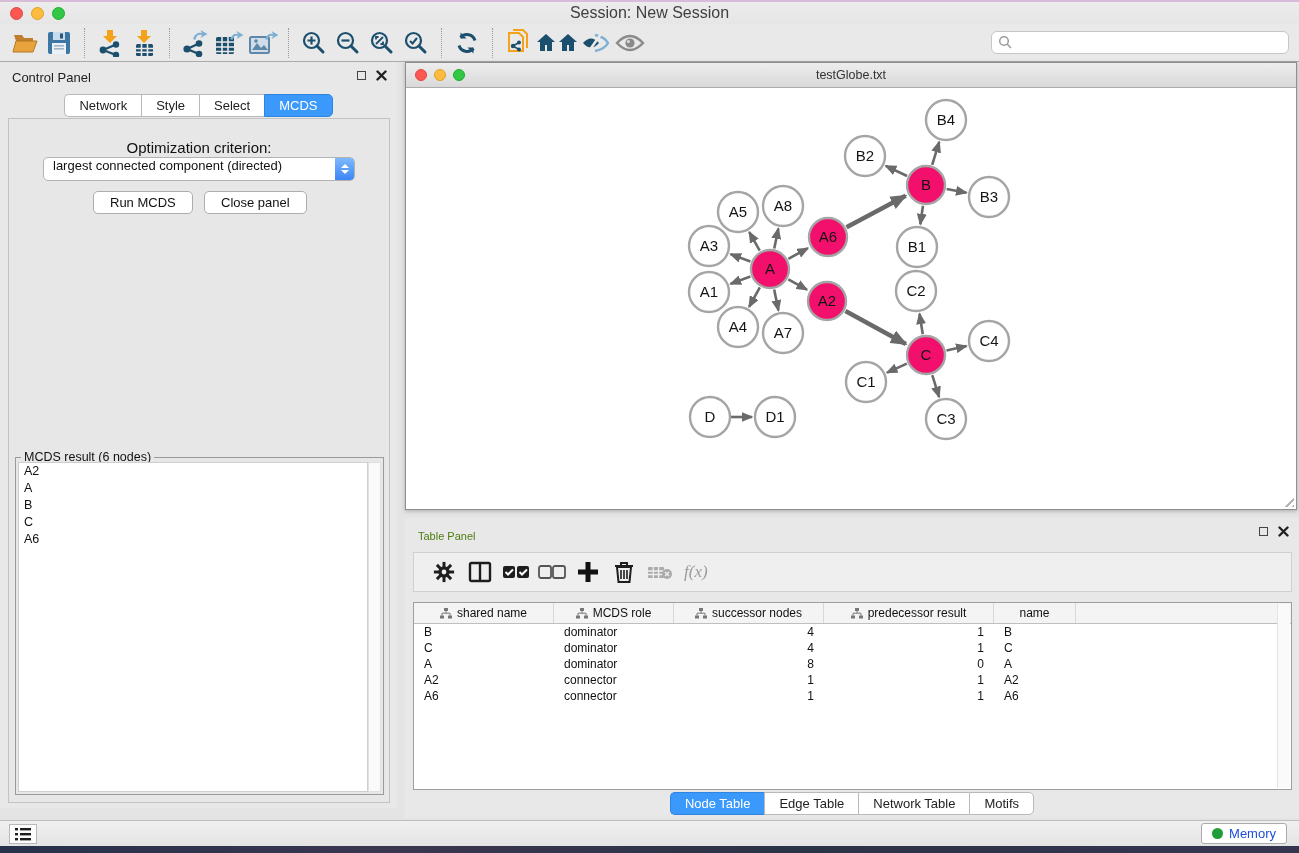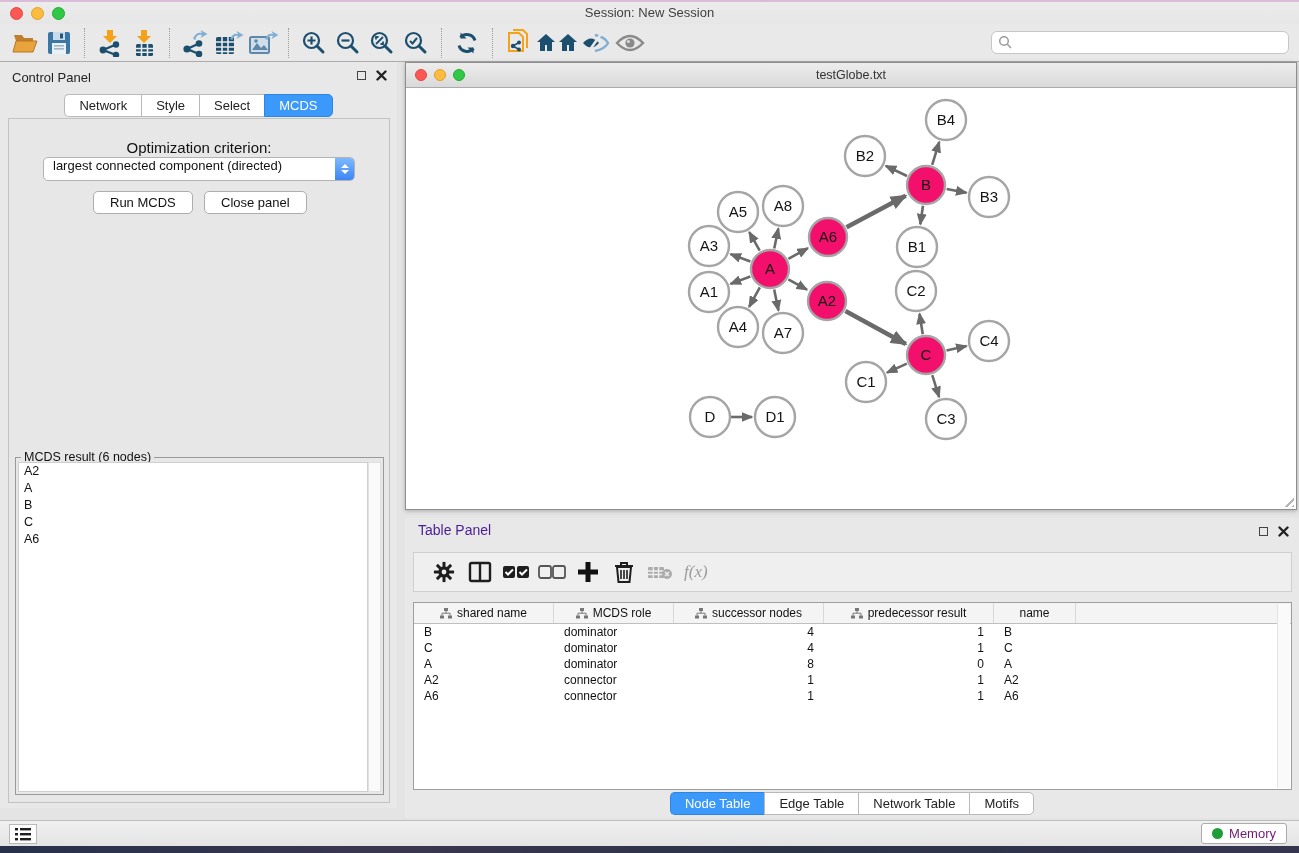--- a/index.html
+++ b/index.html
@@ -7,21 +7,21 @@
   body { font-family:"Liberation Sans","DejaVu Sans",sans-serif; background:#E4E4E4; position:relative; overflow:hidden; }
   .abs { position:absolute; }
 
   
   #titlebar { left:0; top:0; width:1299px; height:24px; background:linear-gradient(#ECECEC,#E6E6E6); border-top:2px solid #D9BCD9; }
   .lights { position:absolute; left:10px; top:5px; display:flex; gap:8px; }
   .light { width:13px; height:13px; border-radius:50%; }
   .light.red{ background:#FC5753; border:1px solid #DF4744;}
   .light.yel{ background:#FDBC40; border:1px solid #DEA123;}
   .light.grn{ background:#33C748; border:1px solid #1DAD2B;}
-  #window-title { width:100%; text-align:center; font-size:13px; color:#404040; line-height:22px; }
+  #window-title { width:100%; text-align:center; font-size:16px; color:#404040; line-height:22px; }
 
   
   #toolbar { left:0; top:24px; width:1299px; height:38px; background:#E9E9E9; border-bottom:1px solid #ABABAB; display:flex; align-items:center; padding:0 8px; }
   .tb-btn { width:34px; height:32px; display:flex; align-items:center; justify-content:center; cursor:pointer; }
   .tb-sep { width:1px; height:30px; border-left:1px dotted #9A9A9A; margin:0 8px; }
   #search-wrap { position:absolute; right:10px; top:31px; width:298px; height:23px; background:#FFF; border:1px solid #C6C6C6; border-radius:6px; display:flex; align-items:center; padding-left:6px; }
   #search-input { border:none; outline:none; flex:1; font-size:12px; background:transparent; height:100%; }
 
   
   #control-panel { left:0; top:62px; width:397px; height:746px; background:#E8E8E8; }
@@ -56,36 +56,36 @@
   #net-titlebar .lights { top:6px; left:9px; gap:7px; }
   #net-titlebar .light { width:12px; height:12px; }
   #net-title { width:100%; text-align:center; font-size:12.5px; color:#333; line-height:24px; }
   #net-canvas { position:absolute; left:0; top:25px; right:0; bottom:0; background:#FFF; overflow:hidden; }
   #graph-svg { position:absolute; left:0; top:0; }
   #resize-grip { position:absolute; right:2px; bottom:2px; width:13px; height:13px; background:
      repeating-linear-gradient(135deg, transparent 0 3px, #B5B5B5 3px 4.5px); clip-path:polygon(100% 0,100% 100%,0 100%); }
 
   
   #table-panel { left:405px; top:518px; width:894px; height:300px; background:#E8E8E8; }
-  #tp-title { position:absolute; left:13px; top:4px; font-size:14px; color:#4c1d95; }
+  #tp-title { position:absolute; left:13px; top:12px; font-size:11px; color:#4d7c0f; }
   #tp-toolbar { position:absolute; left:8px; top:34px; width:879px; height:40px; background:#EFEFEF; border:1px solid #CFCFCF; display:flex; align-items:center; padding-left:12px; }
   .tp-btn { width:36px; height:32px; display:flex; align-items:center; justify-content:center; cursor:pointer; }
   #fx-label { font-size:17px; color:#9B9B9B; font-family:"Liberation Serif","DejaVu Serif",serif; font-style:italic; margin-left:6px; }
   #node-table { position:absolute; left:8px; top:84px; width:879px; height:188px; background:#FFF; border:1px solid #9E9E9E; overflow:hidden; }
   #thead { display:flex; border-bottom:1px solid #BFBFBF; background:#F4F4F4; height:21px; }
   .th { display:flex; align-items:center; justify-content:center; gap:5px; font-size:12px; color:#111; border-right:1px solid #D8D8D8; height:100%; }
   .trow { display:flex; height:16px; cursor:default; }
   .td { font-size:12px; color:#111; line-height:16px; padding:0 10px; white-space:nowrap; }
   #tbody-scroll { position:absolute; top:1px; right:1px; width:13px; bottom:1px; background:#FAFAFA; border-left:1px solid #E4E4E4; }
   #tp-tabs { position:absolute; left:0; top:274px; width:100%; display:flex; justify-content:center; }
 
   
   #statusbar { left:0; top:820px; width:1299px; height:26px; background:linear-gradient(#F0F0F0,#E4E4E4); border-top:1px solid #BDBDBD; }
   #list-btn { position:absolute; left:9px; top:3px; width:28px; height:20px; background:#FCFCFC; border:1px solid #B9B9B9; display:flex; align-items:center; justify-content:center; cursor:pointer; }
-  #memory-btn { position:absolute; right:12px; top:2px; height:21px; background:#FFF; border:1px solid #ABABAB; border-radius:3px; display:flex; align-items:center; gap:6px; padding:0 10px; font-size:13px; color:#701a75; cursor:pointer; }
+  #memory-btn { position:absolute; right:12px; top:2px; height:21px; background:#FFF; border:1px solid #ABABAB; border-radius:3px; display:flex; align-items:center; gap:6px; padding:0 10px; font-size:13px; color:#1d4ed8; cursor:pointer; }
   #memory-dot { width:11px; height:11px; border-radius:50%; background:#1F9D36; }
   #desktop-strip { left:0; top:846px; width:1299px; height:7px; background:linear-gradient(90deg,#27314A,#3A3650 30%,#2B3347 60%,#363550); }
 
   .winbtn-square { width:9px; height:9px; border:1.5px solid #444; display:inline-block; cursor:pointer; }
   svg { display:block; }
 </style>
 </head>
 <body>
 
 <div id="titlebar" class="abs">

